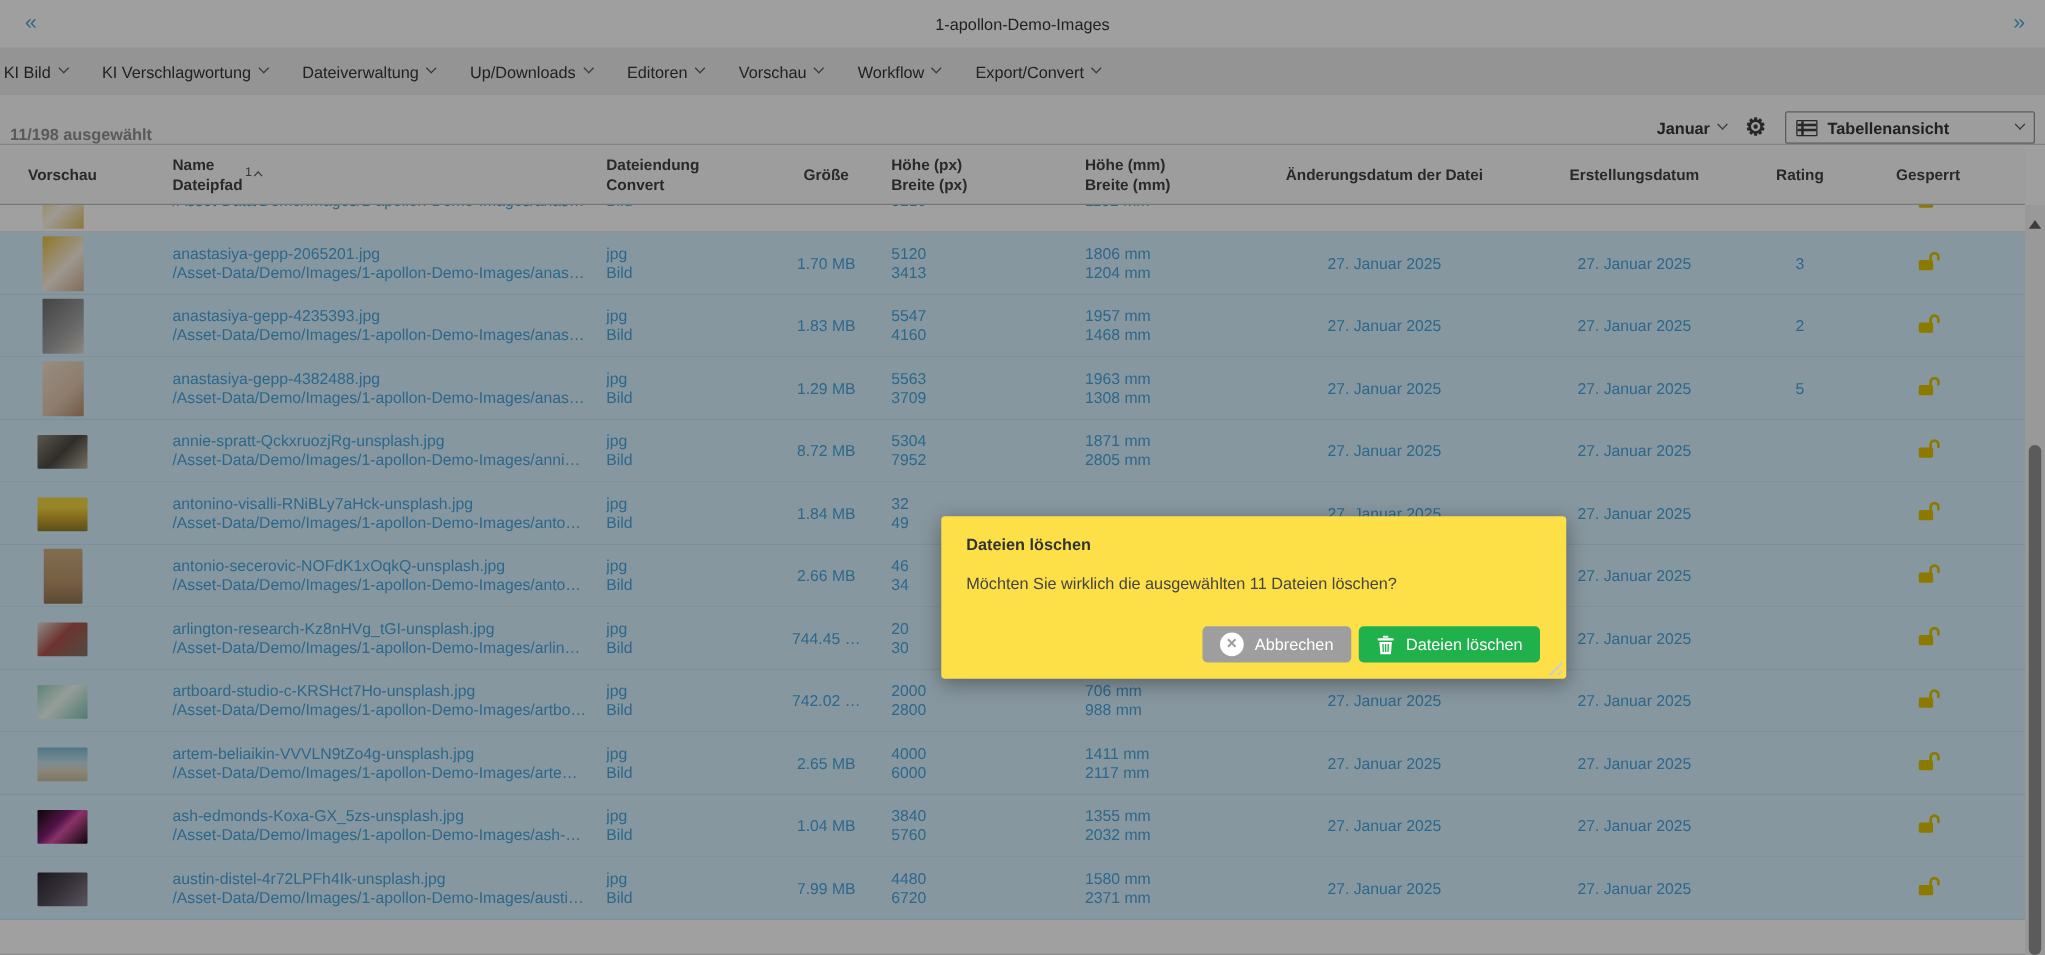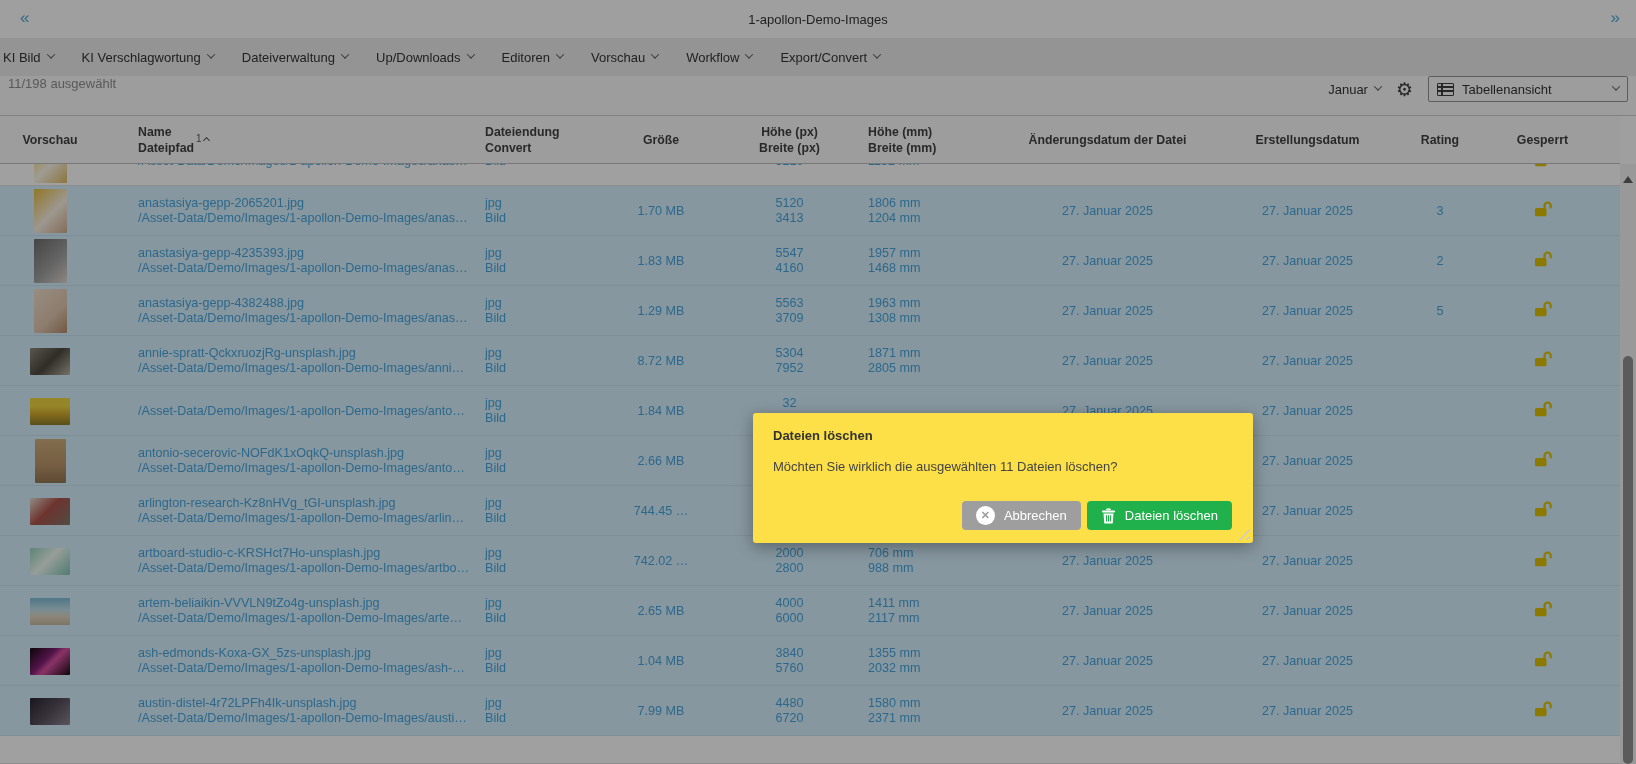--- a/index.html
+++ b/index.html
@@ -14,21 +14,21 @@
   .titlebar .title { width:100%; text-align:center; font-size:13px; color:#333; }
 
   .menubar { position:absolute; left:0; top:38px; width:1636px; height:38px;
     background:#e3e3e3; display:flex; align-items:center; padding-left:3px; gap:28px; }
   .menu-item { font-size:13px; color:#333; display:flex; align-items:center; gap:7px; cursor:pointer; white-space:nowrap; }
 
   .chev { width:6px; height:6px; border-right:1.6px solid #555; border-bottom:1.6px solid #555;
     transform:rotate(45deg) translate(-1px,-1px); display:inline-block; margin-top:-3px; }
 
   .statusbar { position:absolute; left:0; top:76px; width:1636px; height:40px;
-    background:#f1f1f1; border-bottom:1px solid #c6c6c6; display:flex; align-items:flex-start; }
+    background:#f1f1f1; border-bottom:1px solid #c6c6c6; display:flex; align-items:flex-end;font-weight:bold; }
   .sel-count { font-size:13px; color:#8a8a8a; padding-left:8px; flex:0 0 auto; }
   .status-right { margin-left:auto; display:flex; align-items:center; gap:15px; padding-right:8px; }
   .lang { font-size:13px; color:#333; display:flex; align-items:center; gap:7px; cursor:pointer; }
   .gear { font-size:19px; color:#3c3c3c; cursor:pointer; line-height:1; }
   .viewbox { width:200px; height:26px; border:1px solid #8e8e8e; border-radius:2px;
     display:flex; align-items:center; gap:8px; padding:0 8px; font-size:13px; color:#333;
     background:#f1f1f1; cursor:pointer; }
   .viewbox .chev { margin-left:auto; }
   .tbl-icon { width:17px; height:13px; border:1.5px solid #3c3c3c; border-radius:1px; position:relative; flex:0 0 auto; }
   .tbl-icon:before { content:""; position:absolute; left:0; right:0; top:2.5px; height:1.5px; background:#3c3c3c; box-shadow:0 4px 0 #3c3c3c; }
@@ -42,21 +42,21 @@
   .rows { position:absolute; left:0; top:164px; width:1620px; height:600px; overflow:hidden; }
   .row { display:flex; height:50px; background:#f6f6f6; border-bottom:1px solid #d9d9d9; cursor:pointer; }
   .row.sel { background:#cfe9f5; border-bottom:1px solid #c2dbe6; }
   .row.partial-top { height:22px; overflow:hidden; align-items:flex-start; }
   .row.partial-top .cell { transform:translateY(-28px); }
   .row.partial-bottom { height:28px; }
   .cell { height:50px; display:flex; flex-direction:column; justify-content:center; line-height:15px;
     font-size:12.6px; color:#459fd6; overflow:hidden; white-space:nowrap; }
   .ctr { align-items:center; text-align:center; }
   .c0{width:100px;align-items:center;} .c1{width:385px;padding-left:38px;} .c2{width:127px;}
-  .c3{width:98px;} .c4{width:156px;padding-left:3px;text-align:center;} .c5{width:149px;padding-left:2px;}
+  .c3{width:98px;} .c4{width:156px;padding-left:3px;} .c5{width:149px;padding-left:2px;}
   .c6{width:185px;} .c7{width:215px;} .c8{width:50px;} .c9{width:155px;}
   .thumb { border-radius:1px; }
   .sort-ind { position:absolute; left:96px; top:15px; font-size:10px; font-weight:normal; color:#555;
     display:flex; align-items:center; gap:2px; }
   .chev-up { width:5px; height:5px; border-left:1.4px solid #555; border-top:1.4px solid #555;
     transform:rotate(45deg); display:inline-block; margin-top:2px; }
   .lock { display:inline-block; }
 
   
   .vscroll { position:absolute; right:0; top:164px; width:16px; height:600px; background:#ececec; }
@@ -388,20 +388,21 @@
           <path d="M10.5 7 V4.6 a3.1 3.1 0 0 1 6.2 0 V6.4" fill="none" stroke="#d7ba00" stroke-width="2.2" stroke-linecap="round"></path>
         </svg>
       </span>
     </div>
   </div>
     <div class="row sel">
     <div class="cell c0">
         <div class="thumb" style="background: linear-gradient(rgb(232, 206, 63) 30%, rgb(202, 165, 44) 60%, rgb(138, 122, 42) 100%); width: 40px; height: 27px;"></div>
       </div>
     <div class="cell c1">
+      <div>antonino-visalli-RNiBLy7aHck-unsplash.jpg</div>
       <div>/Asset-Data/Demo/Images/1-apollon-Demo-Images/anto…</div>
     </div>
     <div class="cell c2">
       <div>jpg</div>
       <div>Bild</div>
     </div>
     <div class="cell c3 ctr">
         <div>1.84 MB</div>
       </div>
     <div class="cell c4">

